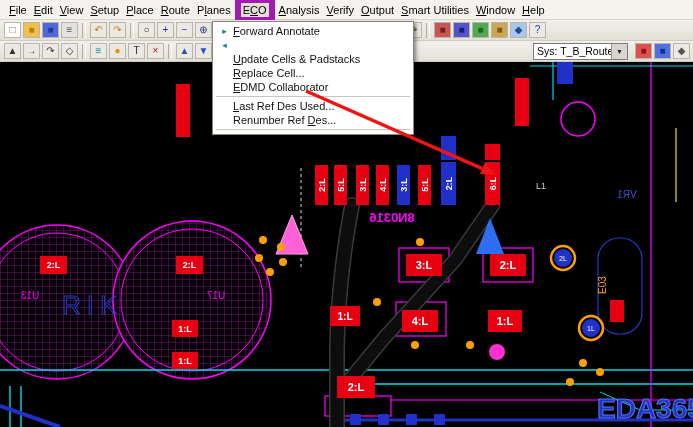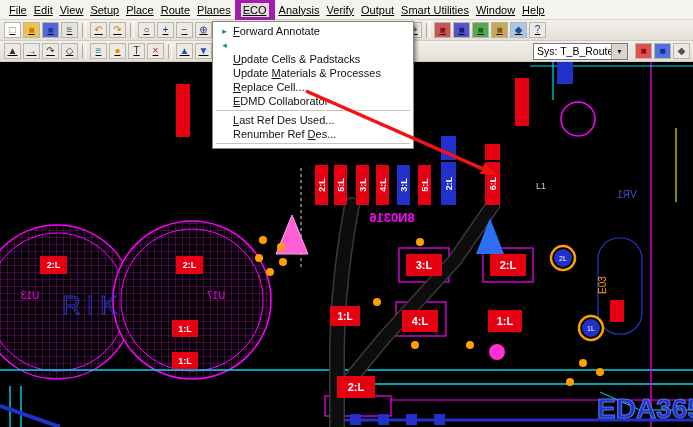--- a/index.html
+++ b/index.html
@@ -1,18 +1,18 @@
 <!DOCTYPE html>
 <html><head>
 <meta charset="utf-8">
 <style>
   html,body{margin:0;padding:0;}
   body{width:693px;height:427px;position:relative;overflow:hidden;background:#000;
        font-family:"Liberation Sans",sans-serif;-webkit-font-smoothing:antialiased;}
-  .chrome{position:absolute;top:0;left:0;width:693px;height:62px;background:#fde047;text-decoration:underline;}
+  .chrome{position:absolute;top:0;left:0;width:693px;height:62px;background:#fde047;}
   .menubar{height:20px;background:#f5f3ee;border-bottom:1px solid #d8d4cc;display:flex;
            align-items:center;font-size:11px;color:#000;padding-left:6px;box-sizing:border-box;}
   .mb-item{padding:2px 3px;margin-right:1px;white-space:nowrap;cursor:default;}
   .mb-item.active{background:#e2dfd6;border:6px solid #a21caf;padding:1px 2px;}
   .toolbar{height:21px;background:linear-gradient(#f2f0ea,#e3e0d7);border-bottom:1px solid #cfcbc2;
            display:flex;align-items:center;padding-left:3px;box-sizing:border-box;position:relative;}
   .tb-icons{display:flex;align-items:center;}
   .tb-icon{width:17px;height:16px;margin:0 1px;border:1px solid #b9b5ab;box-sizing:border-box;
            display:flex;align-items:center;justify-content:center;font-size:10px;line-height:1;cursor:default;}
   .tb-sep{width:2px;height:15px;border-left:1px solid #b0aca2;border-right:1px solid #fbfaf7;margin:0 3px;}
@@ -239,24 +239,20 @@
     </div>
     <div class="menu-item">
       <span class="mi-icon" style="color: rgb(10, 138, 138);">◂</span>
     </div>
     <div class="menu-item">
       <span class="mi-icon"></span>
       <span class="mi-label"><u>U</u>pdate Cells &amp; Padstacks</span>
     </div>
     <div class="menu-item">
       <span class="mi-icon"></span>
-      <span class="mi-label">Update <u>M</u>aterials &amp; Processes</span>
-    </div>
-    <div class="menu-item">
-      <span class="mi-icon"></span>
       <span class="mi-label"><u>R</u>eplace Cell...</span>
     </div>
     <div class="menu-item">
       <span class="mi-icon"></span>
       <span class="mi-label"><u>E</u>DMD Collaborator</span>
     </div>
     <div class="menu-sep"></div>
     <div class="menu-item">
       <span class="mi-icon"></span>
       <span class="mi-label"><u>L</u>ast Ref Des Used...</span>

